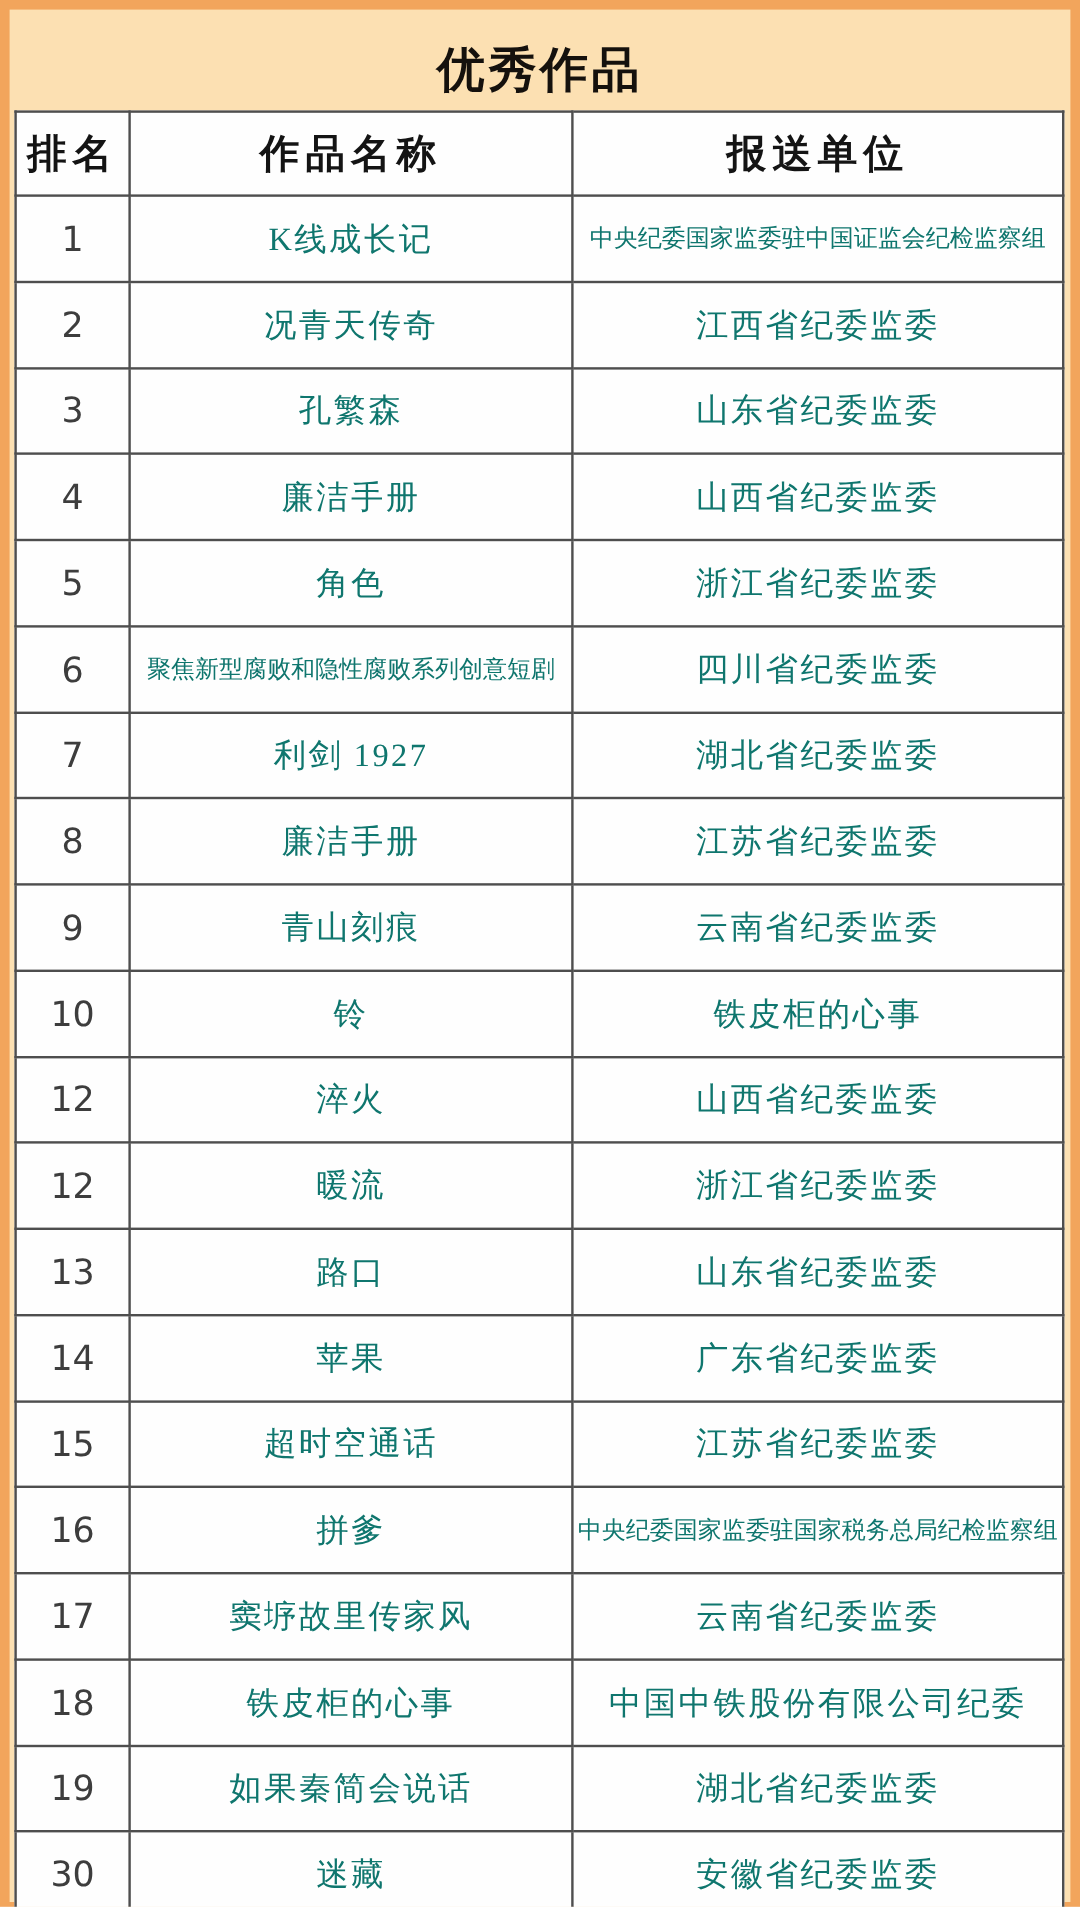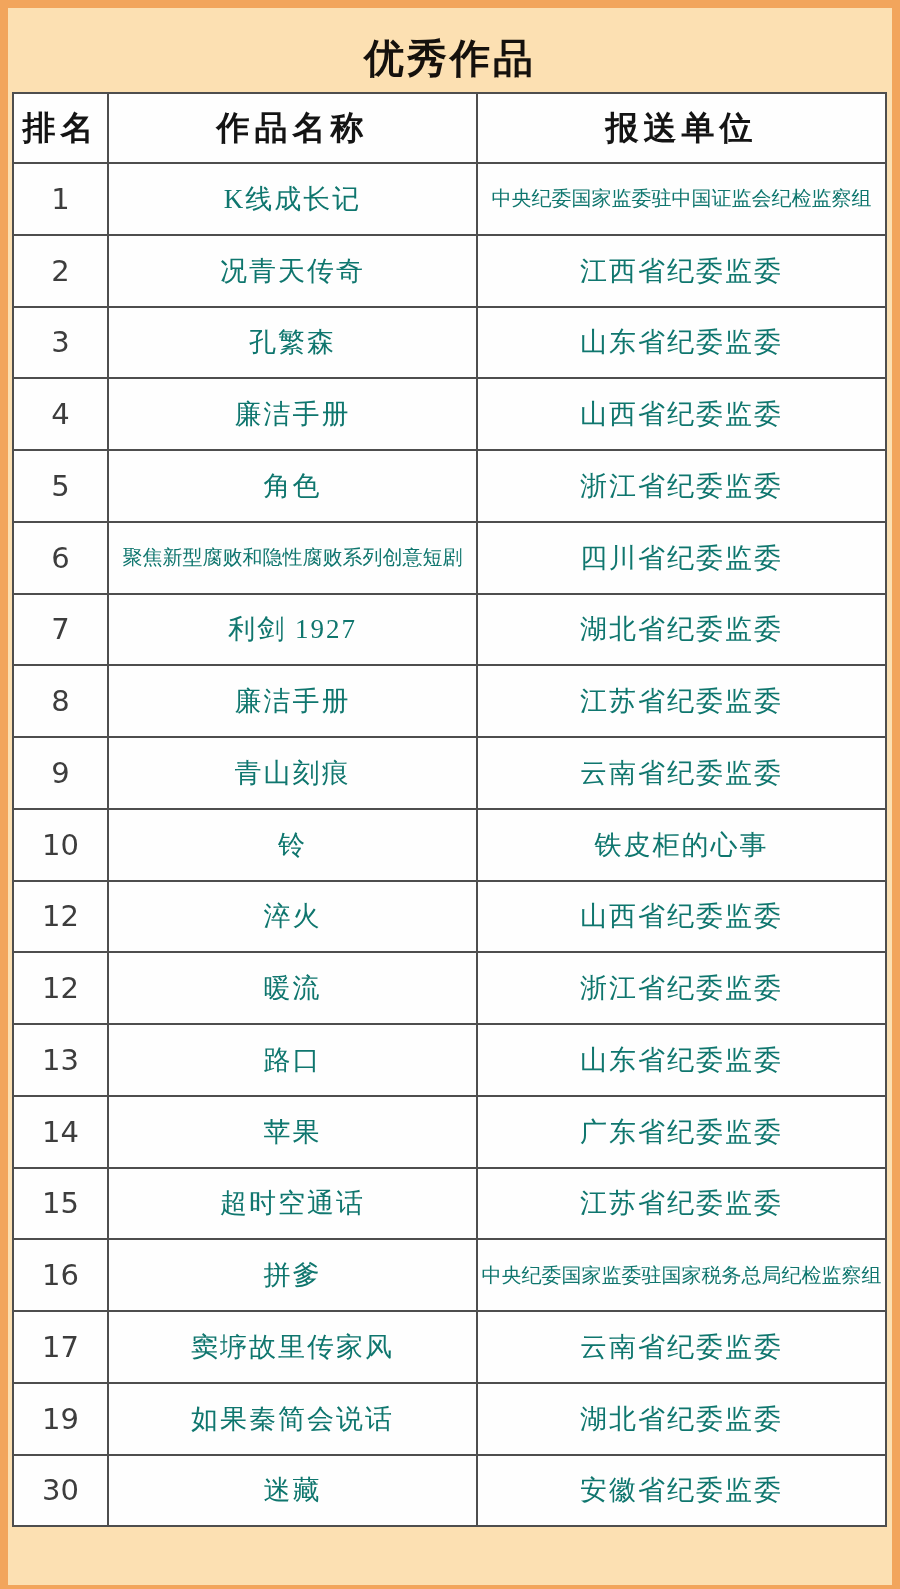--- a/index.html
+++ b/index.html
@@ -173,20 +173,25 @@
           <td class="rank-cell">16</td>
           <td class="name-cell">拼爹</td>
           <td class="unit-cell small-text">中央纪委国家监委驻国家税务总局纪检监察组</td>
         </tr>
         <tr>
           <td class="rank-cell">17</td>
           <td class="name-cell">窦垿故里传家风</td>
           <td class="unit-cell">云南省纪委监委</td>
         </tr>
         <tr>
+          <td class="rank-cell">18</td>
+          <td class="name-cell">铁皮柜的心事</td>
+          <td class="unit-cell">中国中铁股份有限公司纪委</td>
+        </tr>
+        <tr>
           <td class="rank-cell">19</td>
           <td class="name-cell">如果秦简会说话</td>
           <td class="unit-cell">湖北省纪委监委</td>
         </tr>
         <tr>
           <td class="rank-cell">30</td>
           <td class="name-cell">迷藏</td>
           <td class="unit-cell">安徽省纪委监委</td>
         </tr>
       </tbody>

